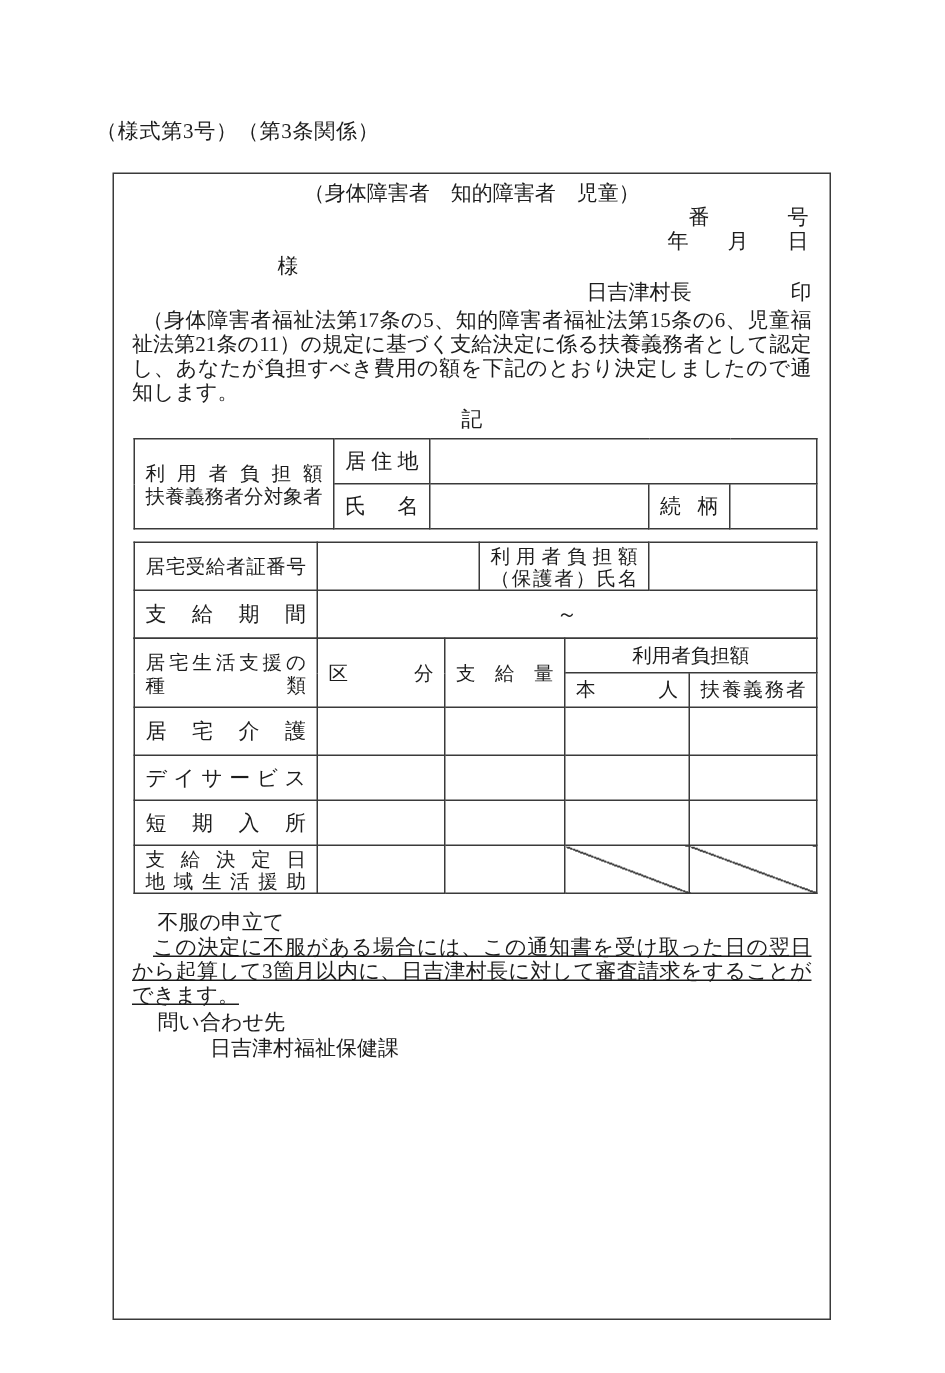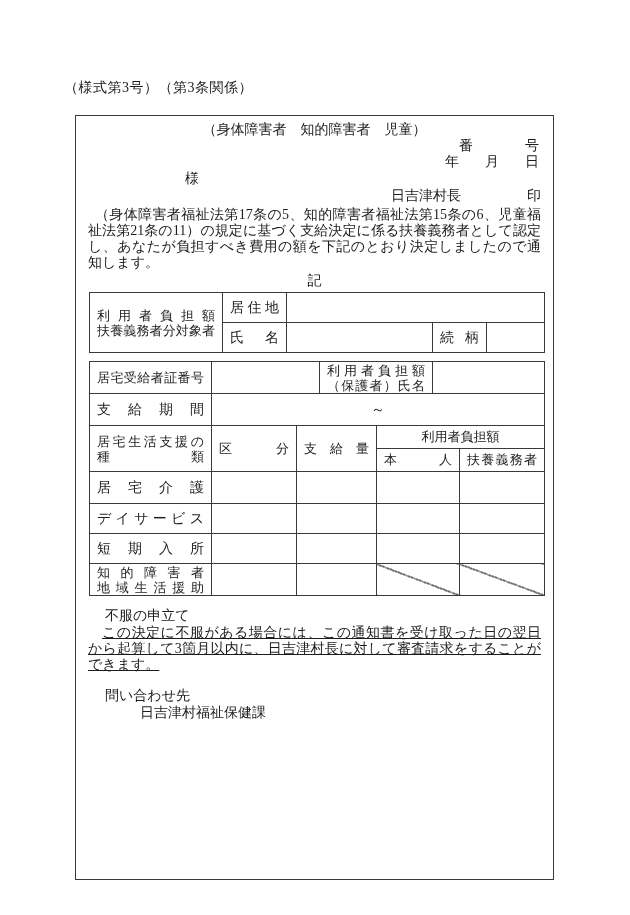--- a/index.html
+++ b/index.html
@@ -54,21 +54,21 @@
       transparent calc(50% - 0.6px),
       #3a3a3a calc(50% - 0.6px),
       #3a3a3a calc(50% + 0.6px),
       transparent calc(50% + 0.6px));
   }
   .appeal-title{margin-top:12px;padding-left:29px;}
   .appeal-body{
     margin:1px 12px 0 12px;font-size:14px;line-height:16px;
     text-align:justify;text-indent:1em;text-decoration:underline;
   }
-  .contact-title{margin-top:15px;padding-left:29px;}
+  .contact-title{margin-top:2px;padding-left:29px;}
   .contact-dept{padding-left:64px;margin-top:1px;}
 </style>
 </head>
 <body>
 
 <div class="page">
 
   <div class="form-ref">（様式第3号）（第3条関係）</div>
 
   <div class="box">
@@ -215,21 +215,21 @@
         <td>
           <span class="dist">短期入所</span>
         </td>
         <td></td>
         <td></td>
         <td></td>
         <td></td>
       </tr>
       <tr class="rowC-tall">
         <td>
-          <span class="dist two-line">知的障害者</span>
+          <span class="dist two-line">支給決定日</span>
           <span class="dist two-line">地域生活援助</span>
         </td>
         <td></td>
         <td></td>
         <td class="diag"></td>
         <td class="diag"></td>
       </tr>
     </tbody>
       </table>
 

